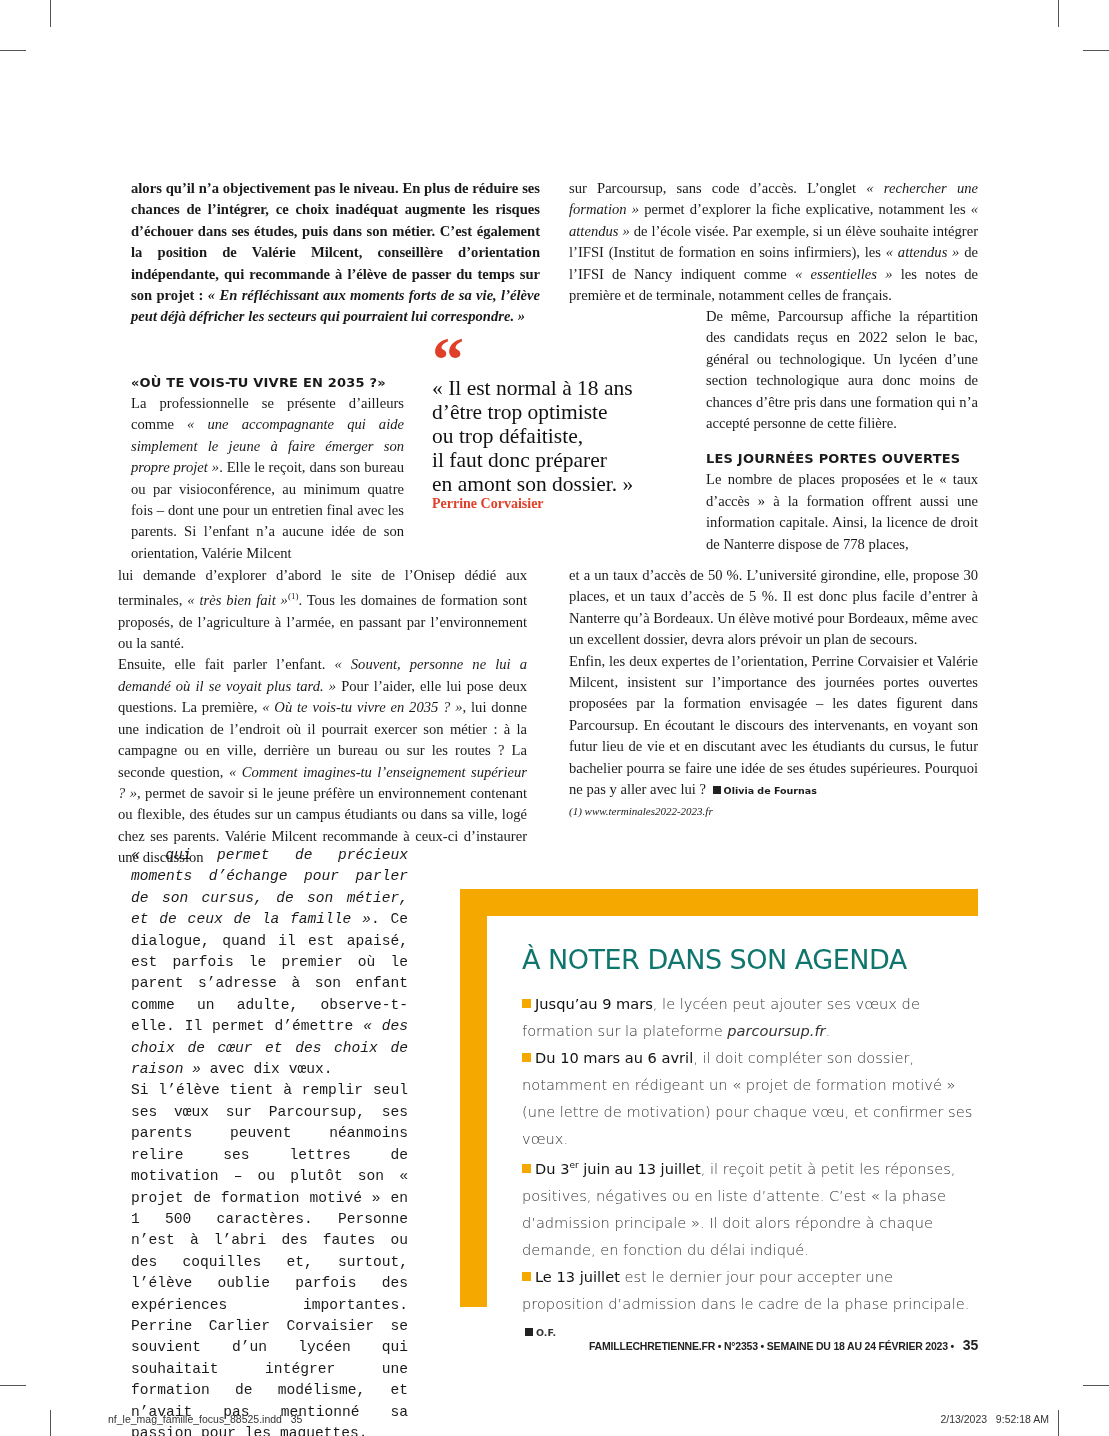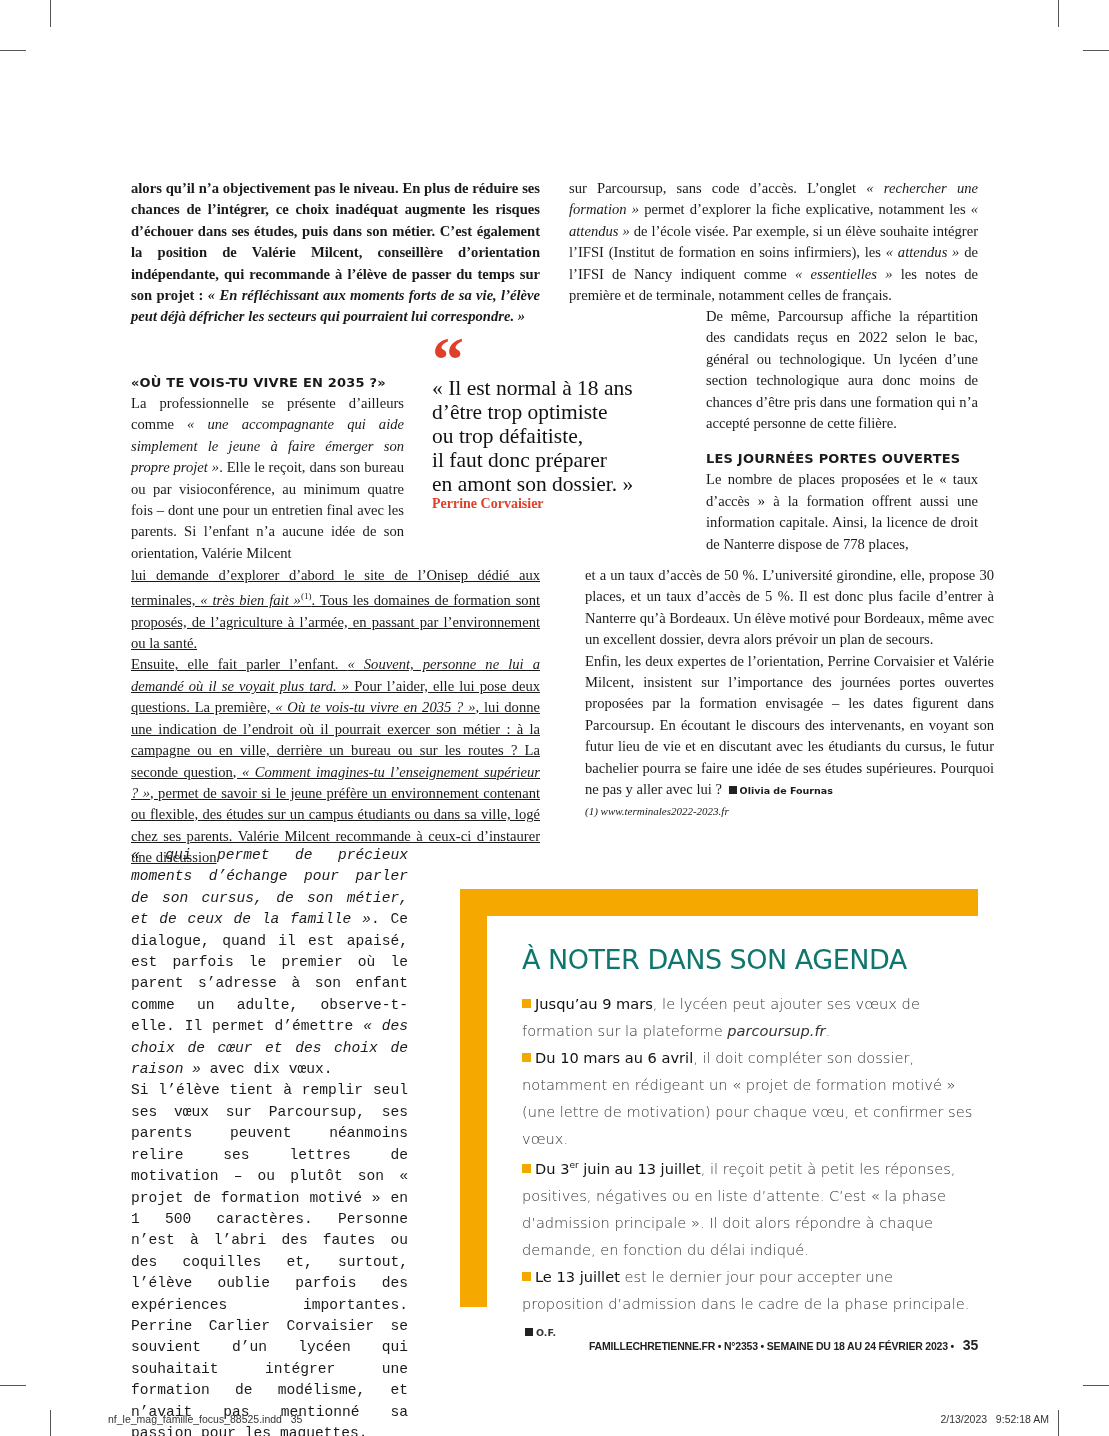--- a/index.html
+++ b/index.html
@@ -53,21 +53,21 @@
   <div class="pull" style="margin-top:-14px;">
     <div>« Il est normal à 18 ans</div>
     <div>d’être trop optimiste</div>
     <div>ou trop défaitiste,</div>
     <div>il faut donc préparer</div>
     <div>en amont son dossier. »</div>
   </div>
   <div class="pull-author" style="">Perrine Corvaisier</div>
 </div>
 
-<div class="col" style="left:131px;top:565px;width:409px;text-decoration:underline;">
+<div class="col" style="left:118px;top:565px;width:409px;">
   <p>
     <span>lui demande d’explorer d’abord le site de l’Onisep dédié aux terminales, </span><span class="it">« très bien fait »</span><sup style="font-size:9px;">(1)</sup><span>. Tous les domaines de formation sont proposés, de l’agriculture à l’armée, en passant par l’environnement ou la santé.</span>
   </p>
   <p>
     <span>Ensuite, elle fait parler l’enfant. </span><span class="it">« Souvent, personne ne lui a demandé où il se voyait plus tard. »</span><span> Pour l’aider, elle lui pose deux questions. La première, </span><span class="it">« Où te vois-tu vivre en 2035 ? »</span><span>, lui donne une indication de l’endroit où il pourrait exercer son métier : à la campagne ou en ville, derrière un bureau ou sur les routes ? La seconde question, </span><span class="it">« Comment imagines-tu l’enseignement supérieur ? »</span><span>, permet de savoir si le jeune préfère un environnement contenant ou flexible, des études sur un campus étudiants ou dans sa ville, logé chez ses parents. Valérie Milcent recommande à ceux-ci d’instaurer une discussion </span>
   </p>
 </div>
 
 <div class="col" style="left:131px;top:845px;width:277px;font-family:Liberation Mono, monospace;">
   <p>
@@ -82,21 +82,21 @@
     <span>sur Parcoursup, sans code d’accès. L’onglet </span><span class="it">« rechercher une formation »</span><span> permet d’explorer la fiche explicative, notamment les </span><span class="it">« attendus »</span><span> de l’école visée. Par exemple, si un élève souhaite intégrer l’IFSI (Institut de formation en soins infirmiers), les </span><span class="it">« attendus »</span><span> de l’IFSI de Nancy indiquent comme </span><span class="it">« essentielles »</span><span> les notes de première et de terminale, notamment celles de français.</span>
   </p>
 </div>
 
 <div class="col" style="left:706px;top:306px;width:272px;">
   <p>De même, Parcoursup affiche la répartition des candidats reçus en 2022 selon le bac, général ou technologique. Un lycéen d’une section technologique aura donc moins de chances d’être pris dans une formation qui n’a accepté personne de cette filière.</p>
   <div class="head" style="margin-top:14px;">LES JOURNÉES PORTES OUVERTES</div>
   <p>Le nombre de places proposées et le « taux d’accès » à la formation offrent aussi une information capitale. Ainsi, la licence de droit de Nanterre dispose de 778 places,</p>
 </div>
 
-<div class="col" style="left:569px;top:565px;width:409px;margin-left:16px;">
+<div class="col" style="left:569px;top:565px;width:409px;">
   <p>et a un taux d’accès de 50 %. L’université girondine, elle, propose 30 places, et un taux d’accès de 5 %. Il est donc plus facile d’entrer à Nanterre qu’à Bordeaux. Un élève motivé pour Bordeaux, même avec un excellent dossier, devra alors prévoir un plan de secours.</p>
   <p>
     <span>Enfin, les deux expertes de l’orientation, Perrine Corvaisier et Valérie Milcent, insistent sur l’importance des journées portes ouvertes proposées par la formation envisagée – les dates figurent dans Parcoursup. En écoutant le discours des intervenants, en voyant son futur lieu de vie et en discutant avec les étudiants du cursus, le futur bachelier pourra se faire une idée de ses études supérieures. Pourquoi ne pas y aller avec lui ?</span>
     <span class="blk"></span><span class="sig">Olivia de Fournas</span>
   </p>
   <p class="it" style="font-size:11px;line-height:20px;">(1) www.terminales2022-2023.fr</p>
 </div>
 
 <div class="box-bar" style="left:460px;top:889px;width:518px;height:27px;"></div>
 <div class="box-bar" style="left:460px;top:889px;width:27px;height:418px;"></div>

